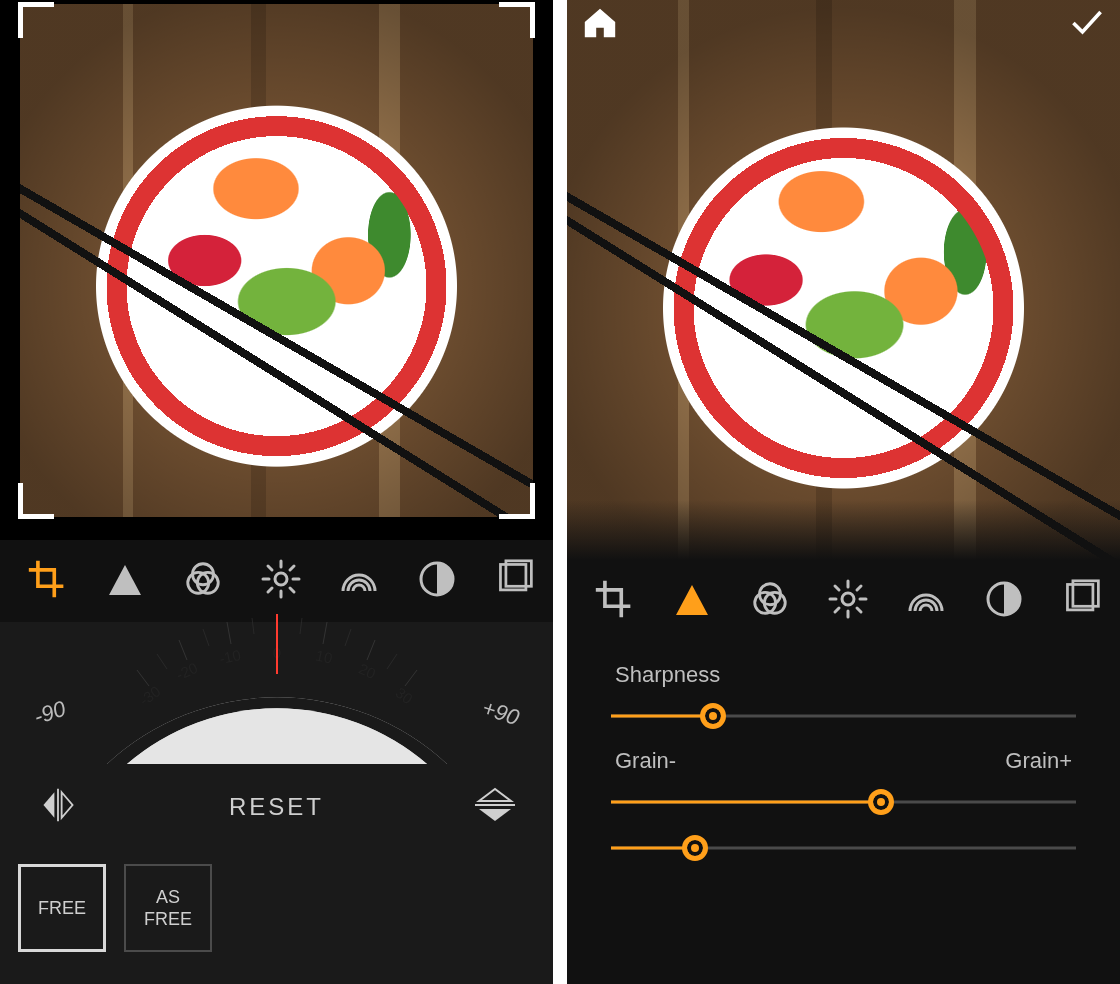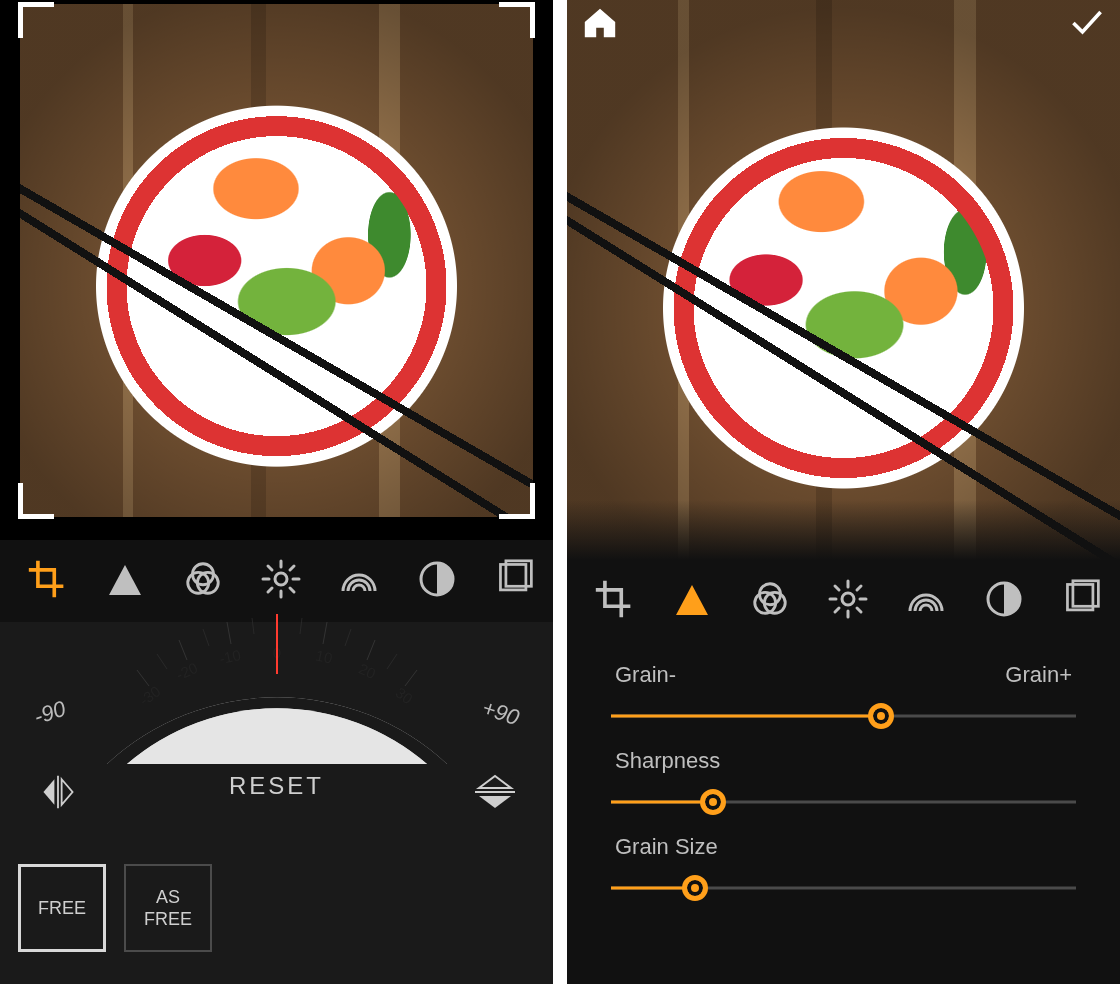--- a/index.html
+++ b/index.html
@@ -56,21 +56,21 @@
   .toolbar .tool.active { color:#ff9f1a; }
   .toolbar .tool svg { width:40px; height:40px; fill:none; stroke:currentColor; stroke-width:3; }
   .toolbar .tool.tri svg, .toolbar .tool.filled svg { fill: currentColor; stroke:none; }
 
   .dial-area { position:relative; height:150px; }
   .dial-area .minus90, .dial-area .plus90 { position:absolute; top:78px; font-size:22px; color:#bbb; font-style:italic; }
   .dial-area .minus90 { left:34px; transform:rotate(-18deg); }
   .dial-area .plus90  { right:34px; transform:rotate(18deg); }
   .dial-svg { position:absolute; left:50%; top:-8px; transform:translateX(-50%); }
 
-  .flip-row { display:flex; align-items:flex-start; justify-content:space-between; padding:0 34px; height:70px; }
+  .flip-row { display:flex; align-items:center; justify-content:space-between; padding:0 34px; height:70px; }
   .flip-row .flip { color:#d8d8d8; cursor:pointer; }
   .flip-row .flip svg { width:48px; height:40px; }
   .flip-row .reset { color:#cfcfcf; font-size:24px; letter-spacing:3px; cursor:pointer; }
 
   .ratio-row { display:flex; gap:18px; padding:22px 18px 0; }
   .ratio-row .ratio {
     flex:0 0 auto; width:88px; height:88px;
     border:2px solid #4b4b4b; color:#cfcfcf;
     display:flex; align-items:center; justify-content:center;
     text-align:center; font-size:18px; line-height:1.25; cursor:pointer;
@@ -329,45 +329,42 @@
         <div class="tool">
           <span><svg viewBox="0 0 44 44">
                 <use href="#ic-frames"></use>
               </svg></span>
         </div>
       </div>
 
       <div class="sliders">
         <div class="slider-block">
           <div class="slider-label-row">
+            <span>Sharpness</span>
+          </div>
+          <div class="slider-track">
+            <div class="line"></div>
+            <div class="fill" style="width:22%"></div>
+            <div class="knob" style="left:22%"></div>
+          </div>
+        </div>
+
+        <div class="slider-block">
+          <div class="slider-label-row">
             <span>Grain-</span>
             <span>Grain+</span>
           </div>
           <div class="slider-track">
             <div class="line"></div>
             <div class="fill" style="width:58%"></div>
             <div class="knob" style="left:58%"></div>
           </div>
         </div>
 
         <div class="slider-block">
-          <div class="slider-label-row">
-            <span>Sharpness</span>
-          </div>
-          <div class="slider-track">
-            <div class="line"></div>
-            <div class="fill" style="width:22%"></div>
-            <div class="knob" style="left:22%"></div>
-          </div>
-        </div>
-
-        <div class="slider-block">
-          <div class="slider-label-row">
-            <span>Grain Size</span>
-          </div>
           <div class="slider-track">
             <div class="line"></div>
             <div class="fill" style="width:18%"></div>
             <div class="knob" style="left:18%"></div>
           </div>
         </div>
       </div>
     </div>
   </div>
 </div>

